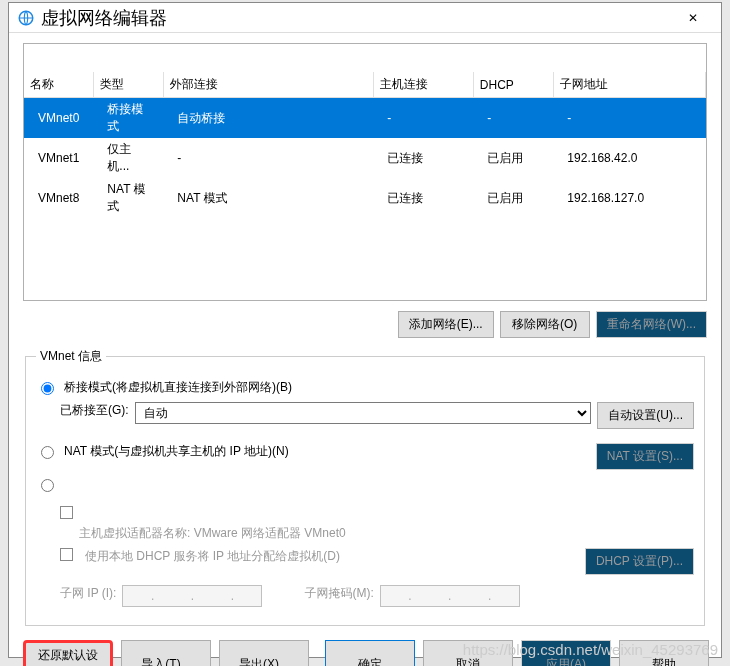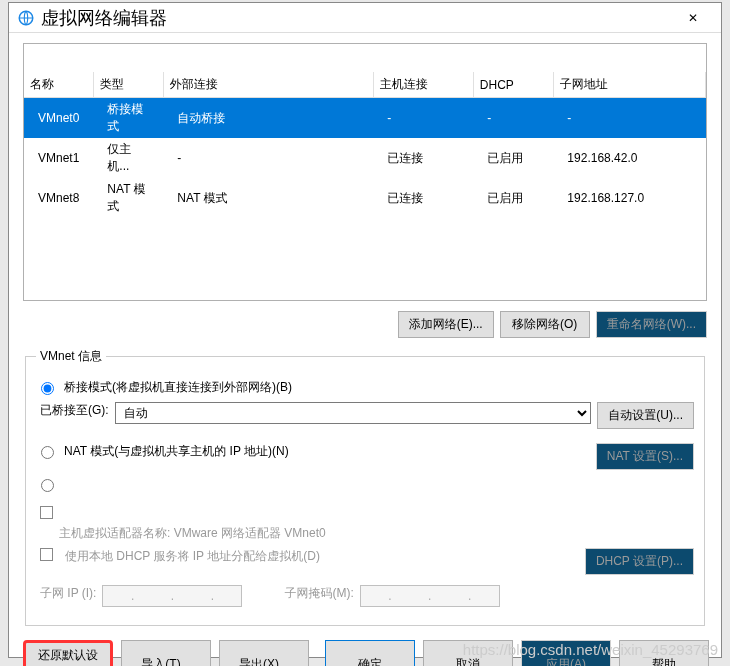--- a/index.html
+++ b/index.html
@@ -15,21 +15,21 @@
   .tbl th { text-align: left; font-weight: normal; padding: 4px 6px; border-right: 1px solid #e0e0e0; background: #fff; border-bottom: 1px solid #ddd; }
   .tbl td { padding: 3px 14px; }
   .tbl tr.selected td { background: #0078d7; color: #fff; }
   .net-btns { display: flex; justify-content: flex-end; gap: 6px; margin-top: 10px; }
   button, .btn { background: #e1e1e1; border: 1px solid #adadad; padding: 4px 10px; cursor: pointer; min-width: 90px; font-size: 12px; }
   button:disabled, .btn.disabled { color: #9a9a9a; background: #0c4a6e; border-color: #d0d0d0; cursor: default; }
   fieldset { border: 1px solid #ccc; margin-top: 10px; padding: 8px 10px 12px; }
   legend { padding: 0 4px; }
   .row { display: flex; align-items: flex-start; margin: 6px 0; gap: 6px; }
   .radio { margin-right: 4px; }
-  .indent { margin-left: 4px; }
+  .indent { margin-left: 24px; }
   .select { flex: 1; height: 22px; border: 1px solid #7a7a7a; background: #fff; padding: 0 4px; }
   .checkbox-box { width: 13px; height: 13px; border: 1px solid #888; background: #fff; margin-right: 6px; display: inline-block; }
   .grey-text { color: #9a9a9a; }
   .ip-field { display: inline-flex; border: 1px solid #c0c0c0; width: 140px; height: 22px; align-items: center; justify-content: space-around; background: #f5f5f5; color: #aaa; }
   .bottom-btns { display: flex; gap: 8px; margin-top: 14px; }
   .btn-primary { background: #e1e1e1; border: 1px solid #0078d7; }
   .btn-highlight { border: 3px solid #ff3333; border-radius: 4px; padding: 4px 10px; }
   .watermark { position: absolute; right: 12px; bottom: 8px; color: #ccc; font-size: 15px; pointer-events: none; }
 </style>
 </head>

